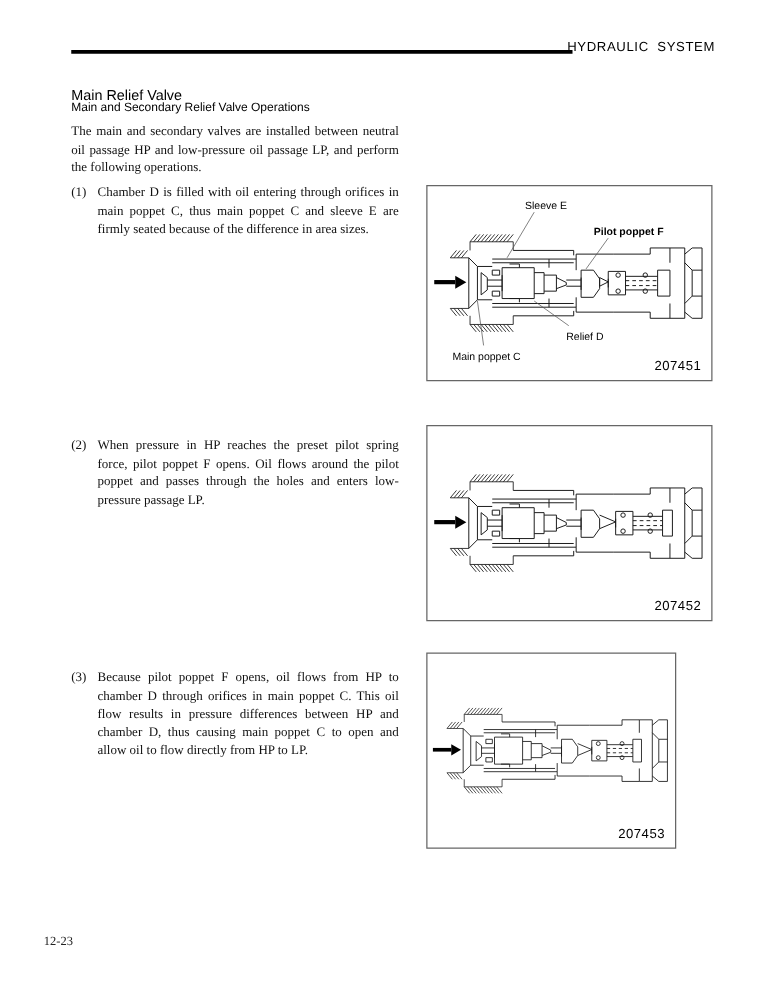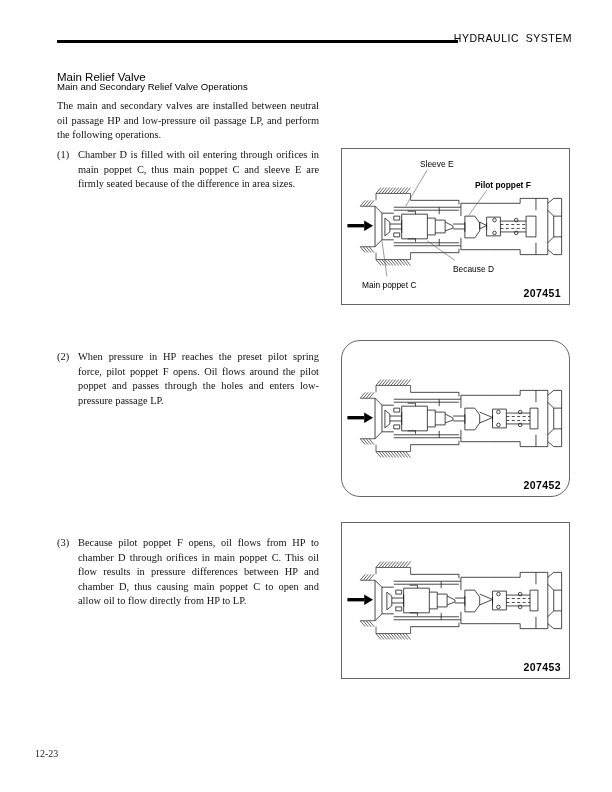--- a/index.html
+++ b/index.html
@@ -102,37 +102,37 @@
   #para-3 { top: 536px; }
 
   
   .figure-frame {
     position: absolute;
     border: 1px solid #666;
     background: #fff;
     box-sizing: border-box;
   }
   #figure-1 { left: 341px; top: 148px;  width: 229px; height: 157px; padding-left: 16px; }
-  #figure-2 { left: 341px; top: 340px;  width: 229px; height: 157px; border-radius: 19px; }
-  #figure-3 { left: 341px; top: 522px;  width: 229px; height: 157px; }
+  #figure-2 { left: 341px; top: 340px;  width: 229px; height: 157px; }
+  #figure-3 { left: 341px; top: 522px;  width: 200px; height: 157px; }
 
   .figure-svg {
     position: absolute;
     left: 0; top: 0;
     width: 100%;
     height: 100%;
     display: block;
   }
   .fig-number {
     position: absolute;
     right: 8px;
     bottom: 5px;
     font-family: "Liberation Sans", "DejaVu Sans", sans-serif;
     font-size: 10.5px;
-    font-weight: bold;
+    font-weight: normal;
     letter-spacing: 0.4px;
     color: #000;
   }
 
   
   .callout {
     position: absolute;
     font-family: "Liberation Sans", "DejaVu Sans", sans-serif;
     font-size: 8.4px;
     color: #000;
@@ -267,21 +267,21 @@
 
     <g stroke="#555" stroke-width="0.6" fill="none">
       <path d="M86,21 L64,58"></path>
       <path d="M146,42 L128,67"></path>
       <path d="M114,113 L86,93"></path>
       <path d="M45,129 L40,93"></path>
     </g>
   </svg>
   <div id="cal-sleeve" class="callout">Sleeve E</div>
   <div id="cal-pilot" class="callout">Pilot poppet F</div>
-  <div id="cal-chamber" class="callout">Because D</div>
+  <div id="cal-chamber" class="callout">Relief D</div>
   <div id="cal-mainpoppet" class="callout">Main poppet C</div>
   <div class="fig-number">207451</div>
 </div>
 
 <div id="figure-2" class="figure-frame">
   <svg class="figure-svg" viewBox="0 0 229 157">
     <g fill="none" stroke="#1a1a1a" stroke-width="0.8" stroke-linejoin="round">
       <g stroke-width="0.7">
         <path d="M18,58 l5,-6 M21,58 l5,-6 M24,58 l5,-6 M27,58 l5,-6"></path>
         <path d="M18,58 L33,58"></path>

